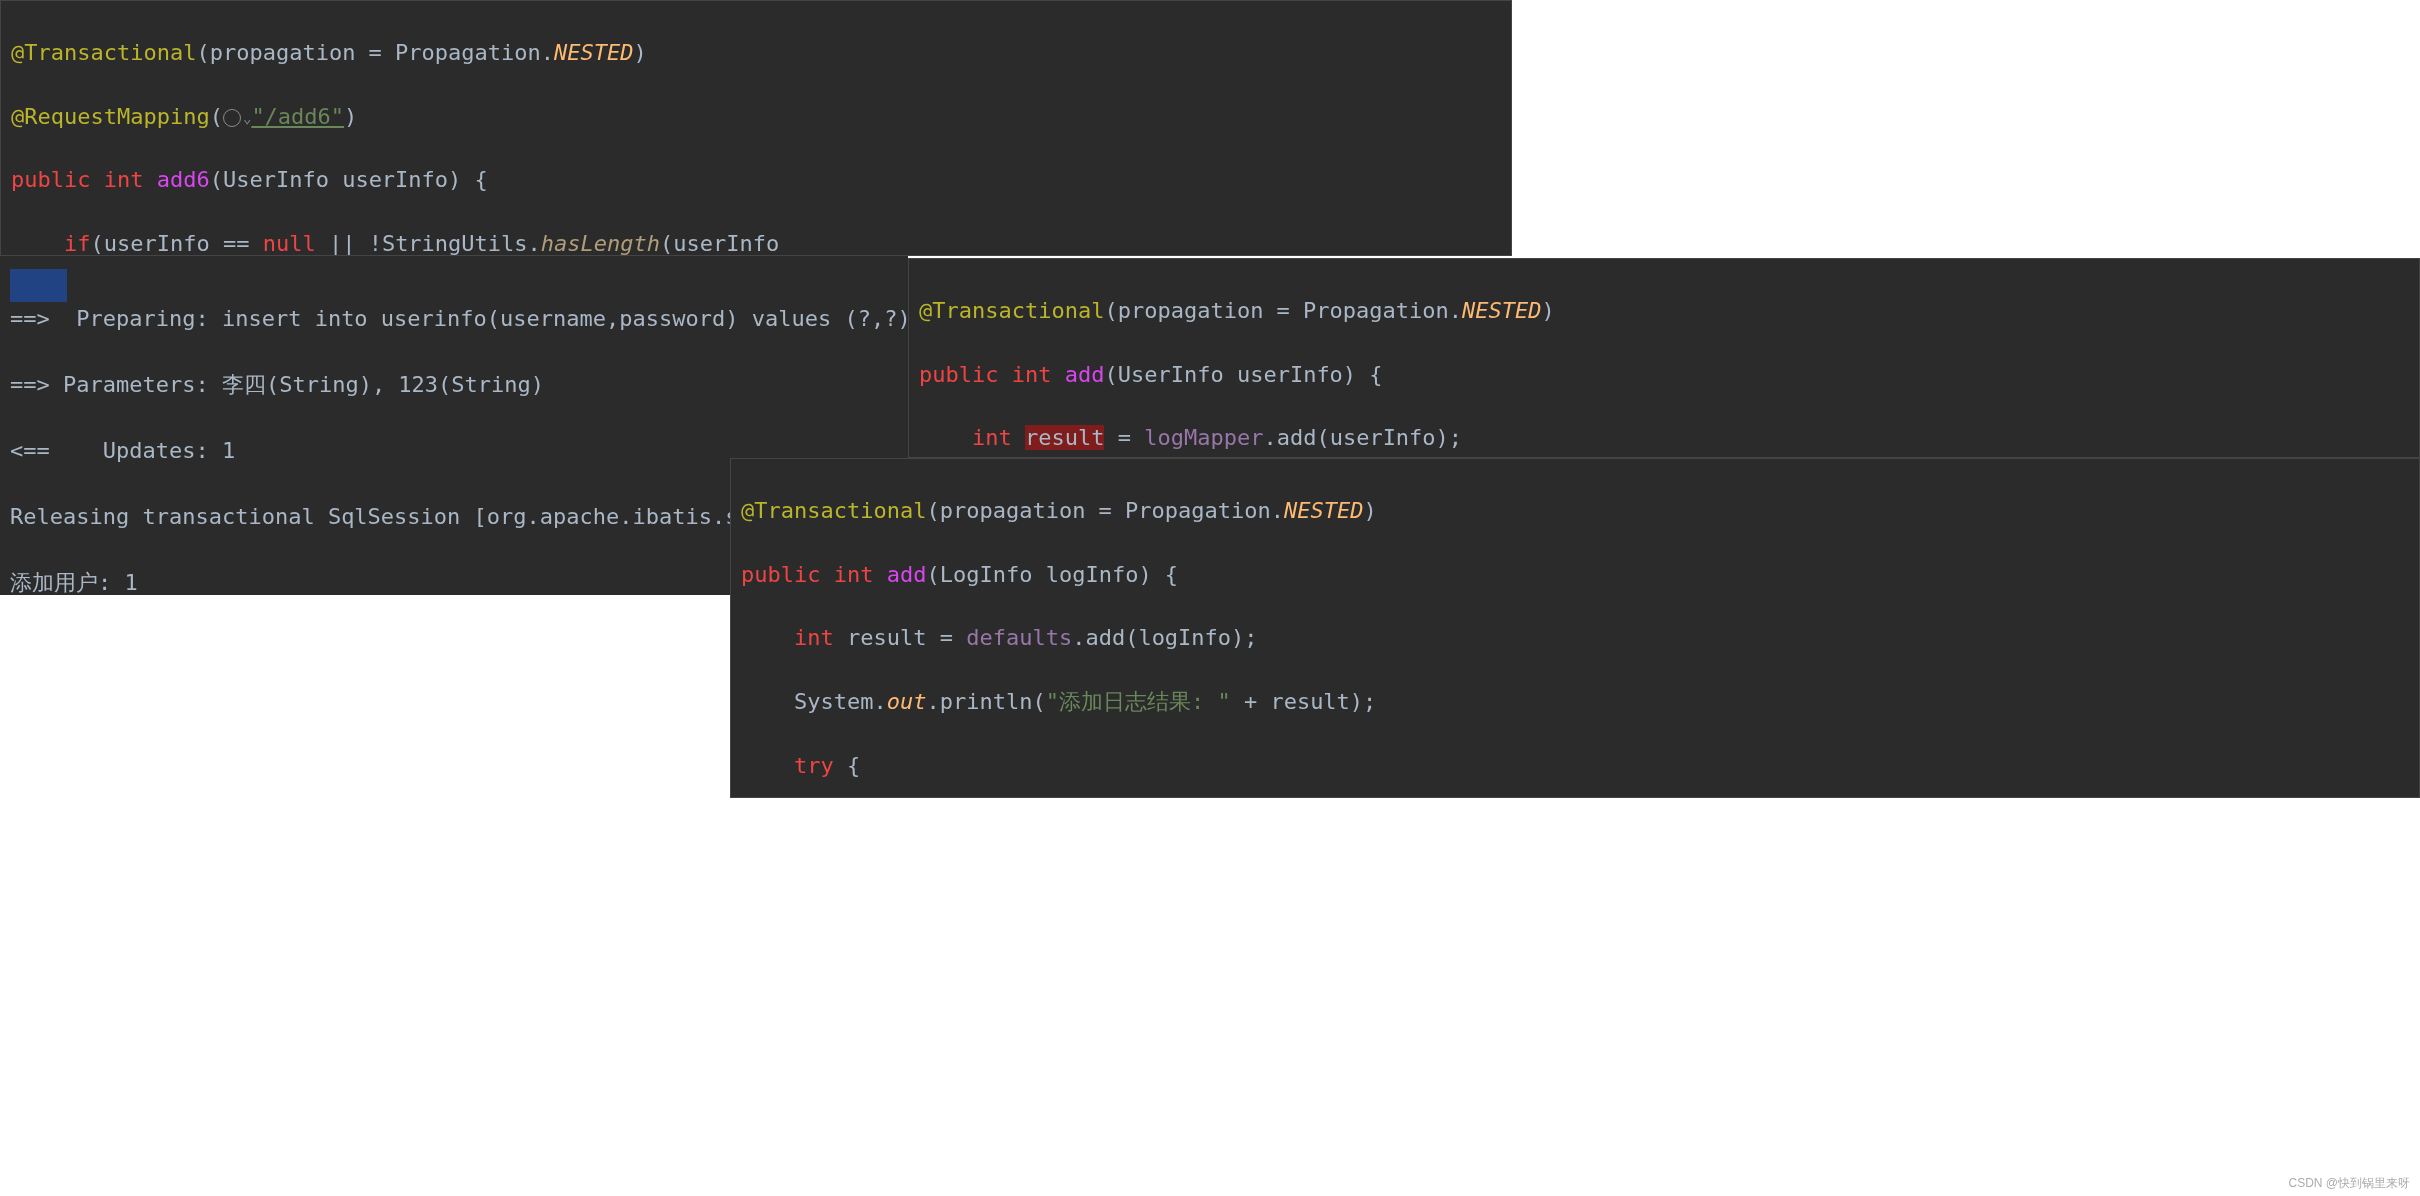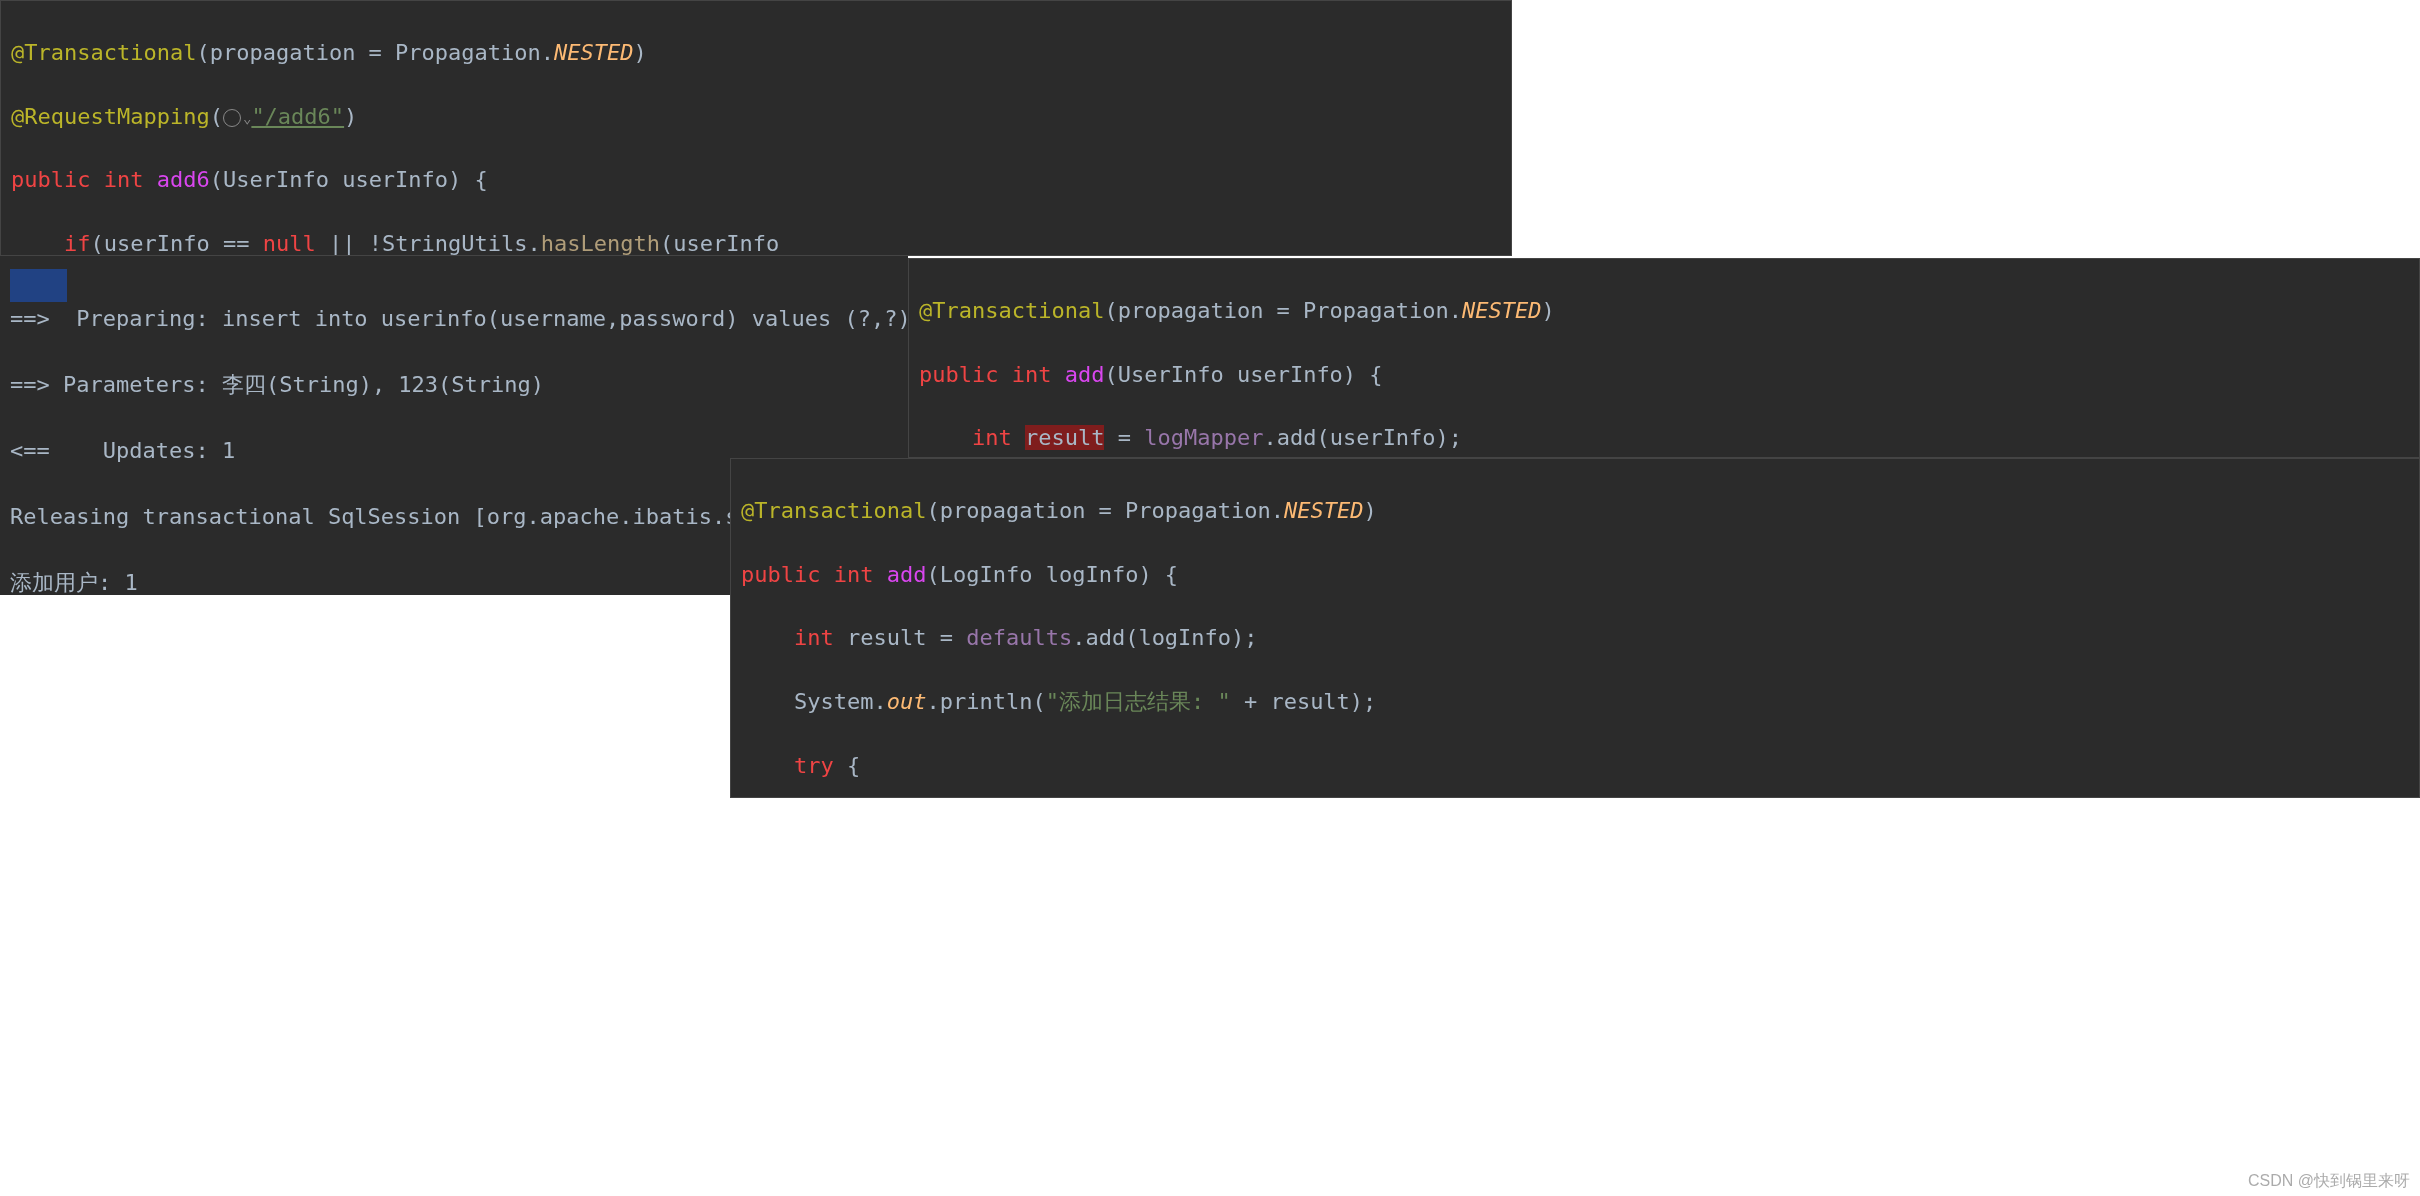--- a/index.html
+++ b/index.html
@@ -12,26 +12,26 @@
     .log-panel .sel { background: #214283; color: #fff; display: inline-block; padding: 0 2px; }
     
     .code-panel { position: absolute; background: #2b2b2b; color: #a9b7c6; font-size: 22px; line-height: 1.45; padding: 4px 10px; border: 1px solid #444; white-space: pre; overflow: hidden; }
     
     .kw-anno { color: #bbb529; }
     .kw-orange { color: #ef4444; }
     .kw-yellow { color: #d946ef; }
     .kw-purple { color: #fdba74; font-style: italic; }
     .kw-purple-n { color: #9876aa; }
     .kw-green { color: #6a8759; }
-    .kw-italic-y { color: #b09d79; }
+    .kw-italic-y { color: #b09d79; font-style: italic; }
     .kw-hi2 { background: #7f1d1d; }
     .globe { display: inline-block; width: 18px; height: 18px; border: 1.5px solid #888; border-radius: 50%; position: relative; vertical-align: middle; margin-right: 2px; }
     .chev { color: #888; font-size: 14px; vertical-align: middle; }
     
-    .watermark { position: absolute; bottom: 4px; right: 10px; color: #888; font-size: 16px; opacity: 0.7; font-family: sans-serif; }
+    .watermark { position: absolute; bottom: 4px; right: 10px; color: #888; font-size: 12px; opacity: 0.7; font-family: sans-serif; }
   </style>
 </head>
 <body>
 
 <div class="terminal-panel" style="left:0;top:0;width:890px;height:230px;">
   <div class="tbl">mysql&gt; select * from loginfo;</div>
   <div class="tbl">Empty set (0.00 sec)</div>
   <div class="tbl">&nbsp;</div>
   <div class="tbl">mysql&gt; select * from userinfo;</div>
   <div class="tbl">+------+----------+----------+---------+---------------------+---------------------+-------+</div>

